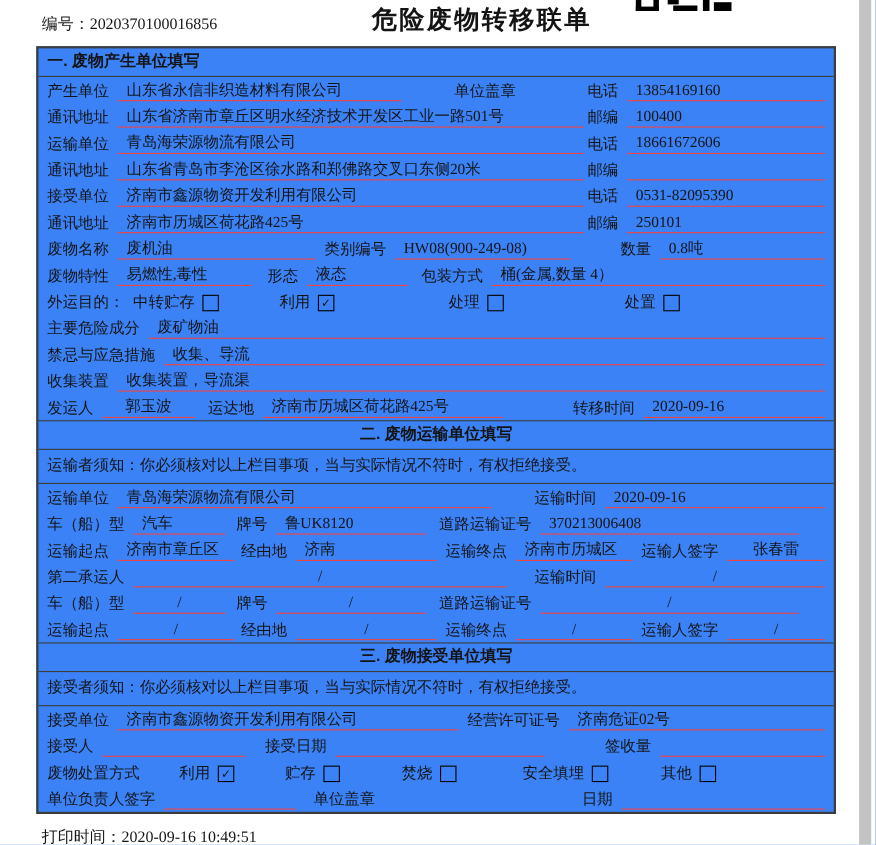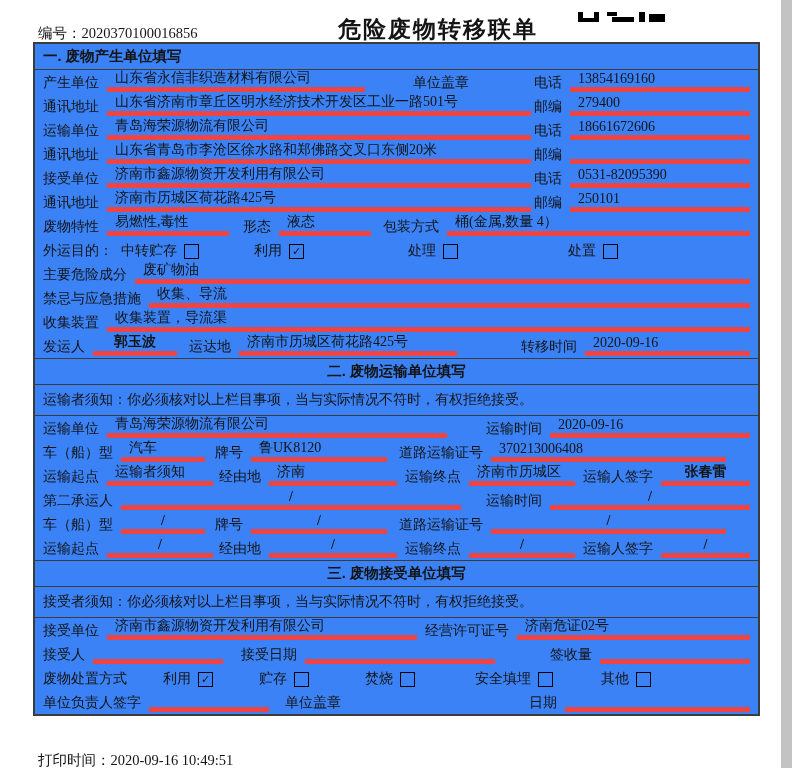--- a/index.html
+++ b/index.html
@@ -2,21 +2,21 @@
 <html><head>
 <meta charset="utf-8">
 <style>
   html,body{margin:0;padding:0;}
   body{
     width:796px;height:768px;position:relative;background:#ffffff;
     font-family:"Liberation Serif","DejaVu Serif",serif;
     font-size:14px;color:#141414;overflow:hidden;
   }
   
-  .hdr{position:relative;height:42px;margin-top:12px;}
+  .hdr{position:relative;height:42px;}
   .serial{position:absolute;left:38px;top:12px;font-size:14.5px;white-space:nowrap;}
   .title{
     position:absolute;left:80px;right:0;top:2px;text-align:center;
     font-family:"Liberation Sans","DejaVu Sans",sans-serif;
     font-weight:700;font-size:23px;letter-spacing:2px;
   }
   .qr{position:absolute;left:578px;top:0;width:88px;height:10px;}
   .qr i{position:absolute;background:#000;}
   .edge{position:absolute;top:0;right:4px;width:11px;height:768px;background:#c3c3c3;}
 
@@ -25,23 +25,23 @@
         border:2px solid #3c3c3c;background:#3b82f6;}
   .sec-title{
     font-family:"Liberation Sans","DejaVu Sans",sans-serif;font-weight:700;
     font-size:14.5px;line-height:18px;padding:3px 8px 4px;border-bottom:1.5px solid #3c3c3c;
   }
   .sep{border-top:1.5px solid #3c3c3c;text-align:center;}
   .notice{padding:6px 8px 7px;border-bottom:1.5px solid #3c3c3c;line-height:17px;}
   .row{display:flex;align-items:flex-end;height:24px;padding:0 8px 2px;box-sizing:border-box;}
   .row>*{white-space:nowrap;}
   .lbl{margin-right:8px;}
-  .val{border-bottom:5px solid #ef4444;padding:0 4px 0 8px;box-sizing:border-box;
+  .val{border-bottom:1px solid #ef4444;padding:0 4px 0 8px;box-sizing:border-box;
        overflow:hidden;min-height:1px;}
-  .c{text-align:center;padding-left:4px;font-weight:bold;}
+  .c{text-align:center;padding-left:4px;}
   .f1{flex:1;}
   .mla{margin-left:auto;}
   .opt{display:flex;align-items:center;}
   .cb{
     display:inline-block;width:13px;height:13px;border:1px solid #000;margin-left:7px;
     font-family:"DejaVu Sans","Liberation Sans",sans-serif;
     font-size:11px;line-height:13px;text-align:center;box-sizing:content-box;
   }
   .footer{position:absolute;left:38px;top:751px;font-size:14.5px;white-space:nowrap;}
 </style>
@@ -76,21 +76,21 @@
       <span class="val" style="width:258px">山东省永信非织造材料有限公司</span>
       <span class="lbl" style="margin-left:48px">单位盖章</span>
       <span class="lbl mla">电话</span>
       <span class="val" style="width:180px">13854169160</span>
     </div>
 
     <div class="row">
       <span class="lbl">通讯地址</span>
       <span class="val" style="width:424px">山东省济南市章丘区明水经济技术开发区工业一路501号</span>
       <span class="lbl mla">邮编</span>
-      <span class="val" style="width:180px">279400</span>
+      <span class="val" style="width:180px">100400</span>
     </div>
 
     <div class="row">
       <span class="lbl">运输单位</span>
       <span class="val" style="width:424px">青岛海荣源物流有限公司</span>
       <span class="lbl mla">电话</span>
       <span class="val" style="width:180px">18661672606</span>
     </div>
 
     <div class="row">
@@ -107,20 +107,28 @@
       <span class="val" style="width:180px">0531-82095390</span>
     </div>
 
     <div class="row">
       <span class="lbl">通讯地址</span>
       <span class="val" style="width:424px">济南市历城区荷花路425号</span>
       <span class="lbl mla">邮编</span>
       <span class="val" style="width:180px">250101</span>
     </div>
 
+    <div class="row">
+      <span class="lbl">废物名称</span>
+      <span class="val" style="width:180px">废机油</span>
+      <span class="lbl" style="margin-left:8px">类别编号</span>
+      <span class="val" style="width:160px">HW08(900-249-08)</span>
+      <span class="lbl mla">数量</span>
+      <span class="val" style="width:150px">0.8吨</span>
+    </div>
 
     <div class="row">
       <span class="lbl">废物特性</span>
       <span class="val" style="width:122px">易燃性,毒性</span>
       <span class="lbl" style="margin-left:14px">形态</span>
       <span class="val" style="width:92px">液态</span>
       <span class="lbl" style="margin-left:12px">包装方式</span>
       <span class="val f1">桶(金属,数量 4）</span>
     </div>
 
@@ -184,21 +192,21 @@
       <span class="lbl">车（船）型</span>
       <span class="val" style="width:84px">汽车</span>
       <span class="lbl" style="margin-left:10px">牌号</span>
       <span class="val" style="width:136px">鲁UK8120</span>
       <span class="lbl" style="margin-left:12px">道路运输证号</span>
       <span class="val" style="width:235px">370213006408</span>
     </div>
 
     <div class="row">
       <span class="lbl">运输起点</span>
-      <span class="val" style="width:106px">运输者须知</span>
+      <span class="val" style="width:106px">济南市章丘区</span>
       <span class="lbl" style="margin-left:6px">经由地</span>
       <span class="val" style="width:128px">济南</span>
       <span class="lbl" style="margin-left:8px">运输终点</span>
       <span class="val" style="width:106px">济南市历城区</span>
       <span class="lbl" style="margin-left:8px">运输人签字</span>
       <span class="val f1 c">张春雷</span>
     </div>
 
     <div class="row">
       <span class="lbl">第二承运人</span>

